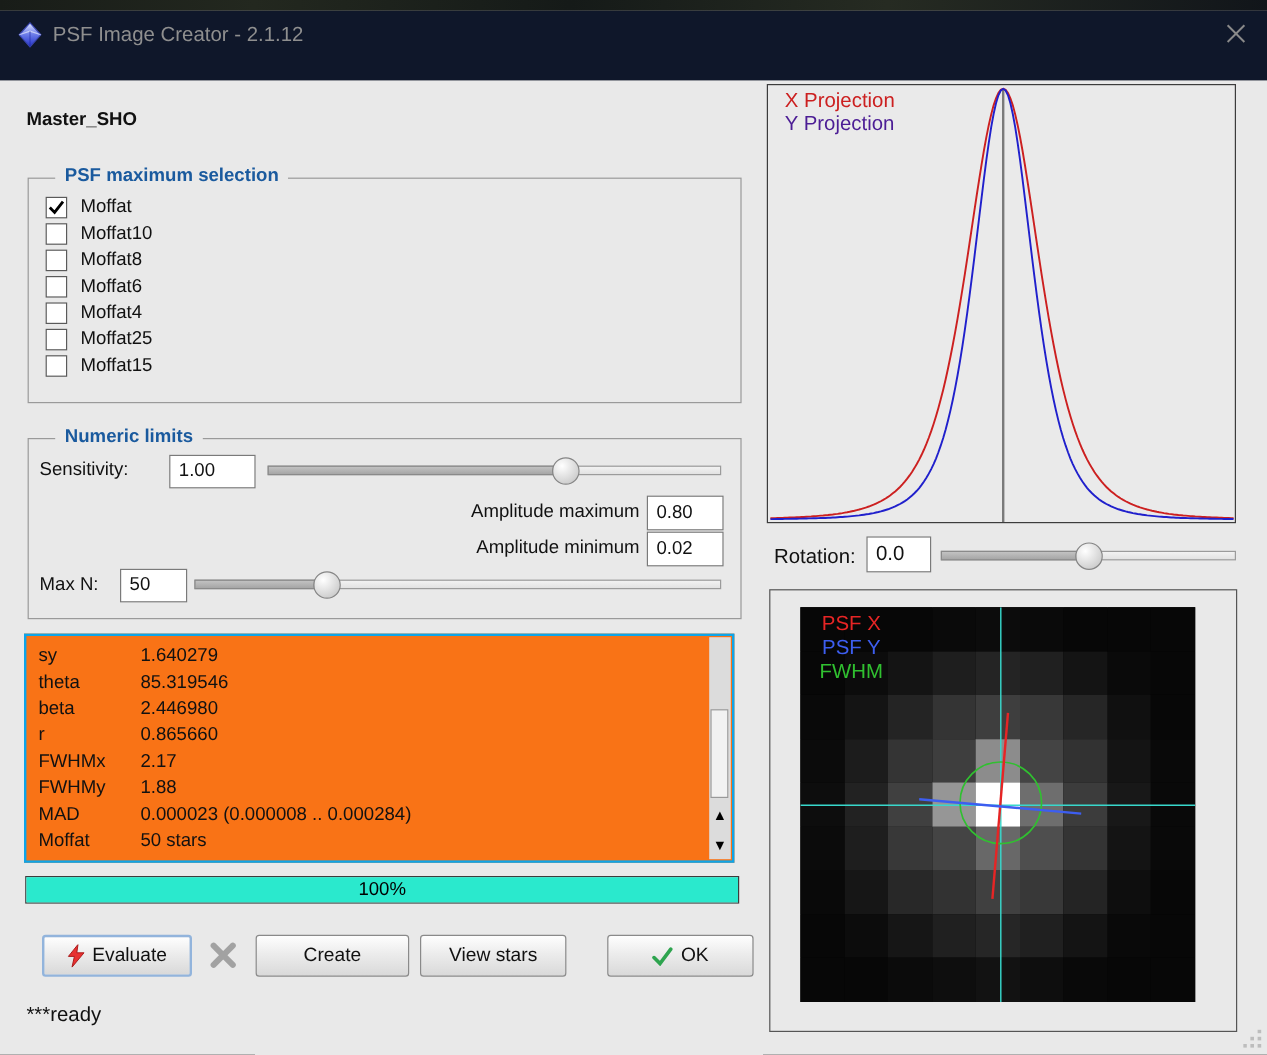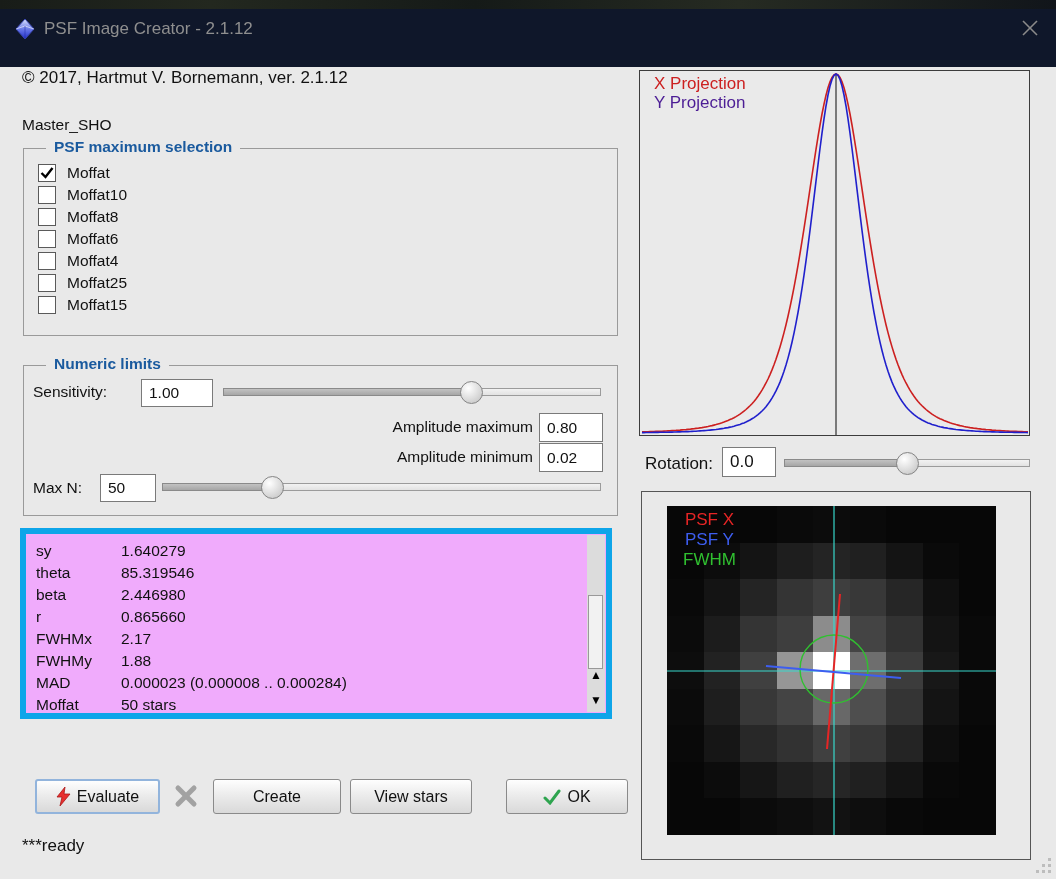--- a/index.html
+++ b/index.html
@@ -28,22 +28,22 @@
   .slider .knob{position:absolute;top:0;width:21px;height:21px;border-radius:50%;
     border:1px solid #858585;background:radial-gradient(circle at 35% 30%,#ffffff,#d2d2d2 70%,#bdbdbd);}
   .check-row{display:flex;align-items:center;height:22px;padding-left:14px;}
   .checkbox{width:16px;height:16px;background:#fff;border:1px solid #5a5a5a;margin-right:11px;
     position:relative;flex:none;}
   .check-label{font-size:15.5px;}
   .btn{position:absolute;height:35px;border:1px solid #8a8a8a;border-radius:3px;
     background:linear-gradient(#fefefe,#ececec 45%,#d9d9d9);display:flex;align-items:center;
     justify-content:center;font-size:16px;color:#111;cursor:pointer;box-sizing:border-box;gap:6px;}
   
-  #results-box{position:absolute;left:20px;top:528px;width:592px;height:191px;background:#f0abfc;
-    border:6px solid #0ea5e9;box-sizing:border-box;}
+  #results-box{position:absolute;left:20px;top:528px;width:592px;height:191px;background:#f97316;
+    border:2px solid #0ea5e9;box-sizing:border-box;}
   .result-row{display:flex;height:22px;align-items:center;font-size:15.5px;padding-left:10px;}
   .result-label{width:85px;flex:none;}
   #results-scrollbar{position:absolute;top:1px;right:1px;bottom:1px;width:18px;background:#dcdcdc;}
   #scroll-thumb{position:absolute;left:1px;top:60px;width:15px;height:74px;background:#f2f2f2;
     border:1px solid #999;box-sizing:border-box;}
   .scroll-arrow{position:absolute;left:0;width:18px;height:25px;font-size:12px;color:#000;
     display:flex;align-items:center;justify-content:center;cursor:pointer;}
   
   #progress-bar{position:absolute;left:21px;top:730px;width:595px;height:23px;
     border:1px solid #3c3c3c;box-sizing:border-box;background:#e9e9e9;}
@@ -83,22 +83,21 @@
       <polyline points="2,11 11,8 20,11" fill="none" stroke="#ffffff" stroke-opacity="0.55" stroke-width="1"></polyline>
       <line x1="11" y1="8" x2="11" y2="21" stroke="#1b26a0" stroke-opacity="0.5" stroke-width="1"></line>
     </svg>
     <span id="title-text">PSF Image Creator - 2.1.12</span>
     <svg id="close-btn" viewBox="0 0 26 26">
       <line x1="6" y1="6" x2="20" y2="20" stroke="#8a8a8a" stroke-width="1.6"></line>
       <line x1="20" y1="6" x2="6" y2="20" stroke="#8a8a8a" stroke-width="1.6"></line>
     </svg>
   </div>
 
-  <div class="label" style="left:22px;top:68px;font-size:17px;">© 2017, Hartmut V. Bornemann, ver. 2.1.12</div>
-  <div class="label" style="left:22px;top:116px;font-weight:normal;">Master_SHO</div>
+  <div class="label" style="left:22px;top:91px;font-weight:bold;">Master_SHO</div>
 
   <div class="fieldset" style="left:23px;top:148px;width:593px;height:186px;">
     <span class="legend">PSF maximum selection</span>
     <div id="psf-options" style="padding-top:13px;">
         <div class="check-row">
           <span class="checkbox">
             <svg width="16" height="16" viewBox="0 0 16 16">
               <polyline points="2.5,8 6.5,12 13.5,3" fill="none" stroke="#000" stroke-width="2.4"></polyline>
             </svg>
           </span>
@@ -192,20 +191,24 @@
           <span>50 stars</span>
         </div>
       </div>
     <div id="results-scrollbar">
       <div id="scroll-thumb"></div>
       <div class="scroll-arrow" style="bottom:25px;">▲</div>
       <div class="scroll-arrow" style="bottom:0;">▼</div>
     </div>
   </div>
 
+  <div id="progress-bar">
+    <div id="progress-fill" style="width: 100%; background: rgb(42, 233, 205);"></div>
+    <div id="progress-label">100%</div>
+  </div>
 
   <div class="btn" style="left:35px;top:779px;width:125px;border:2px solid #92b4dc;">
     <svg width="15" height="19" viewBox="0 0 15 19">
       <polygon points="9,0 1,10 6,10 4,19 14,7 8,7" fill="#e83030" stroke="#a81818" stroke-width="0.8"></polygon>
     </svg>
     <span>Evaluate</span>
   </div>
   <svg style="position:absolute;left:174px;top:784px;" width="24" height="24" viewBox="0 0 24 24">
     <line x1="4" y1="4" x2="20" y2="20" stroke="#a2a2a2" stroke-width="5" stroke-linecap="round"></line>
     <line x1="20" y1="4" x2="4" y2="20" stroke="#a2a2a2" stroke-width="5" stroke-linecap="round"></line>

